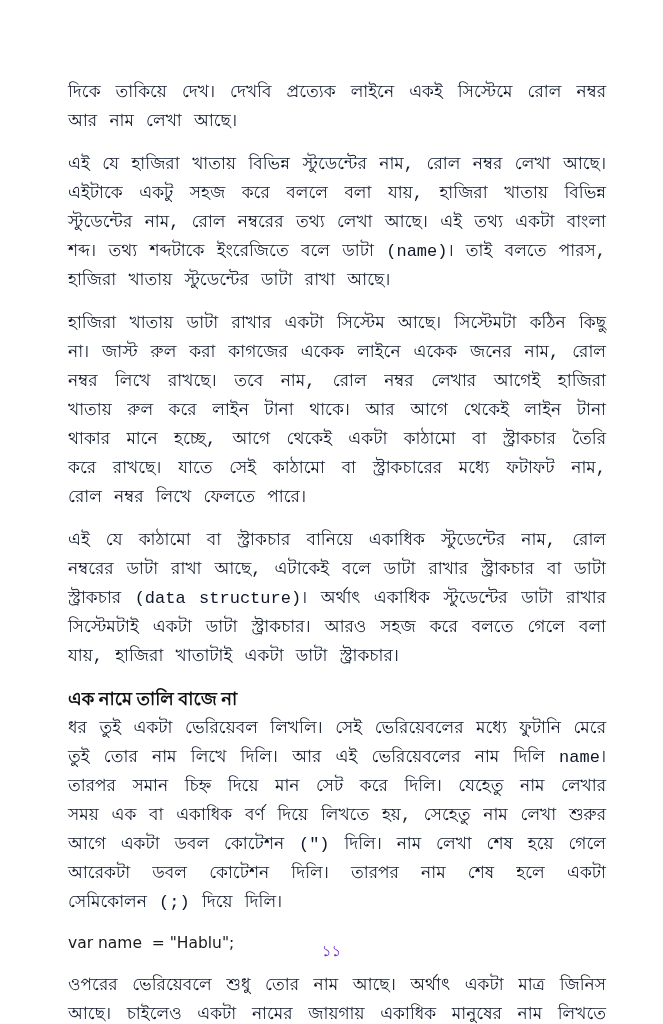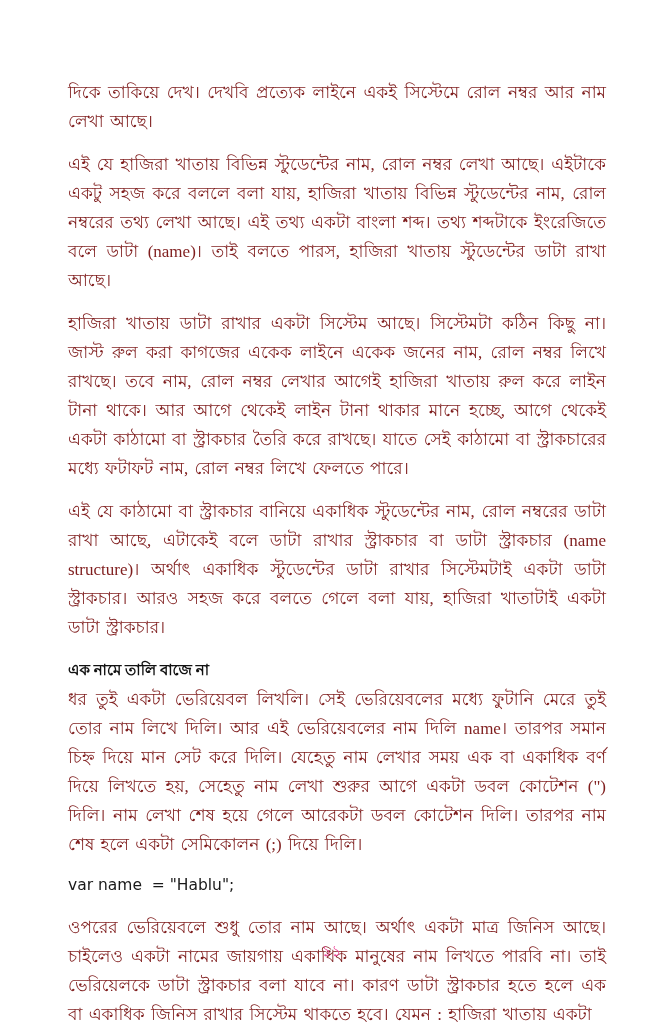--- a/index.html
+++ b/index.html
@@ -27,25 +27,26 @@
     width: 538px;
   }
 
   p.body-para {
     font-size: 17px;
     line-height: 29px;
     text-align: justify;
     text-justify: inter-word;
     word-spacing: 2px;
     margin-bottom: 14px;
-    color: #7f1d1d;
+    color: #0f172a;
+    font-family: Liberation Mono, monospace;
   }
 
   h2.section-heading {
-    font-size: 15px;
+    font-size: 18px;
     line-height: 29px;
     font-weight: 700;
     margin-top: 8px;
     margin-bottom: 0px;
     color: #111111;
   }
 
   .code-line {
     font-family: "DejaVu Sans", "Liberation Sans", sans-serif;
     font-size: 15.5px;
@@ -56,37 +57,37 @@
   }
 
   .page-number {
     position: absolute;
     left: 0;
     top: 941px;
     width: 663px;
     text-align: center;
     font-size: 15px;
     line-height: 20px;
-    color: #ec4899;
+    color: #6d28d9;
   }
 </style>
 </head>
 <body>
 
 <div class="page">
 
   <div class="content">
 
     <p class="body-para">দিকে তাকিয়ে দেখ। দেখবি প্রত্যেক লাইনে একই সিস্টেমে রোল নম্বর আর নাম লেখা আছে।</p>
 
     <p class="body-para">এই যে হাজিরা খাতায় বিভিন্ন স্টুডেন্টের নাম, রোল নম্বর লেখা আছে। এইটাকে একটু সহজ করে বললে বলা যায়, হাজিরা খাতায় বিভিন্ন স্টুডেন্টের নাম, রোল নম্বরের তথ্য লেখা আছে। এই তথ্য একটা বাংলা শব্দ। তথ্য শব্দটাকে ইংরেজিতে বলে ডাটা (name)। তাই বলতে পারস, হাজিরা খাতায় স্টুডেন্টের ডাটা রাখা আছে।</p>
 
     <p class="body-para">হাজিরা খাতায় ডাটা রাখার একটা সিস্টেম আছে। সিস্টেমটা কঠিন কিছু না। জাস্ট রুল করা কাগজের একেক লাইনে একেক জনের নাম, রোল নম্বর লিখে রাখছে। তবে নাম, রোল নম্বর লেখার আগেই হাজিরা খাতায় রুল করে লাইন টানা থাকে। আর আগে থেকেই লাইন টানা থাকার মানে হচ্ছে, আগে থেকেই একটা কাঠামো বা স্ট্রাকচার তৈরি করে রাখছে। যাতে সেই কাঠামো বা স্ট্রাকচারের মধ্যে ফটাফট নাম, রোল নম্বর লিখে ফেলতে পারে।</p>
 
-    <p class="body-para">এই যে কাঠামো বা স্ট্রাকচার বানিয়ে একাধিক স্টুডেন্টের নাম, রোল নম্বরের ডাটা রাখা আছে, এটাকেই বলে ডাটা রাখার স্ট্রাকচার বা ডাটা স্ট্রাকচার (name structure)। অর্থাৎ একাধিক স্টুডেন্টের ডাটা রাখার সিস্টেমটাই একটা ডাটা স্ট্রাকচার। আরও সহজ করে বলতে গেলে বলা যায়, হাজিরা খাতাটাই একটা ডাটা স্ট্রাকচার।</p>
+    <p class="body-para">এই যে কাঠামো বা স্ট্রাকচার বানিয়ে একাধিক স্টুডেন্টের নাম, রোল নম্বরের ডাটা রাখা আছে, এটাকেই বলে ডাটা রাখার স্ট্রাকচার বা ডাটা স্ট্রাকচার (data structure)। অর্থাৎ একাধিক স্টুডেন্টের ডাটা রাখার সিস্টেমটাই একটা ডাটা স্ট্রাকচার। আরও সহজ করে বলতে গেলে বলা যায়, হাজিরা খাতাটাই একটা ডাটা স্ট্রাকচার।</p>
 
     <h2 class="section-heading">এক নামে তালি বাজে না</h2>
 
     <p class="body-para">ধর তুই একটা ভেরিয়েবল লিখলি। সেই ভেরিয়েবলের মধ্যে ফুটানি মেরে তুই তোর নাম লিখে দিলি। আর এই ভেরিয়েবলের নাম দিলি name। তারপর সমান চিহ্ন দিয়ে মান সেট করে দিলি। যেহেতু নাম লেখার সময় এক বা একাধিক বর্ণ দিয়ে লিখতে হয়, সেহেতু নাম লেখা শুরুর আগে একটা ডবল কোটেশন (") দিলি। নাম লেখা শেষ হয়ে গেলে আরেকটা ডবল কোটেশন দিলি। তারপর নাম শেষ হলে একটা সেমিকোলন (;) দিয়ে দিলি।</p>
 
     <div class="code-line">var name  = "Hablu";</div>
 
     <p class="body-para">ওপরের ভেরিয়েবলে শুধু তোর নাম আছে। অর্থাৎ একটা মাত্র জিনিস আছে। চাইলেও একটা নামের জায়গায় একাধিক মানুষের নাম লিখতে পারবি না। তাই ভেরিয়েলকে ডাটা স্ট্রাকচার বলা যাবে না। কারণ ডাটা স্ট্রাকচার হতে হলে এক বা একাধিক জিনিস রাখার সিস্টেম থাকতে হবে। যেমন : হাজিরা খাতায় একটা</p>
 
   </div>

